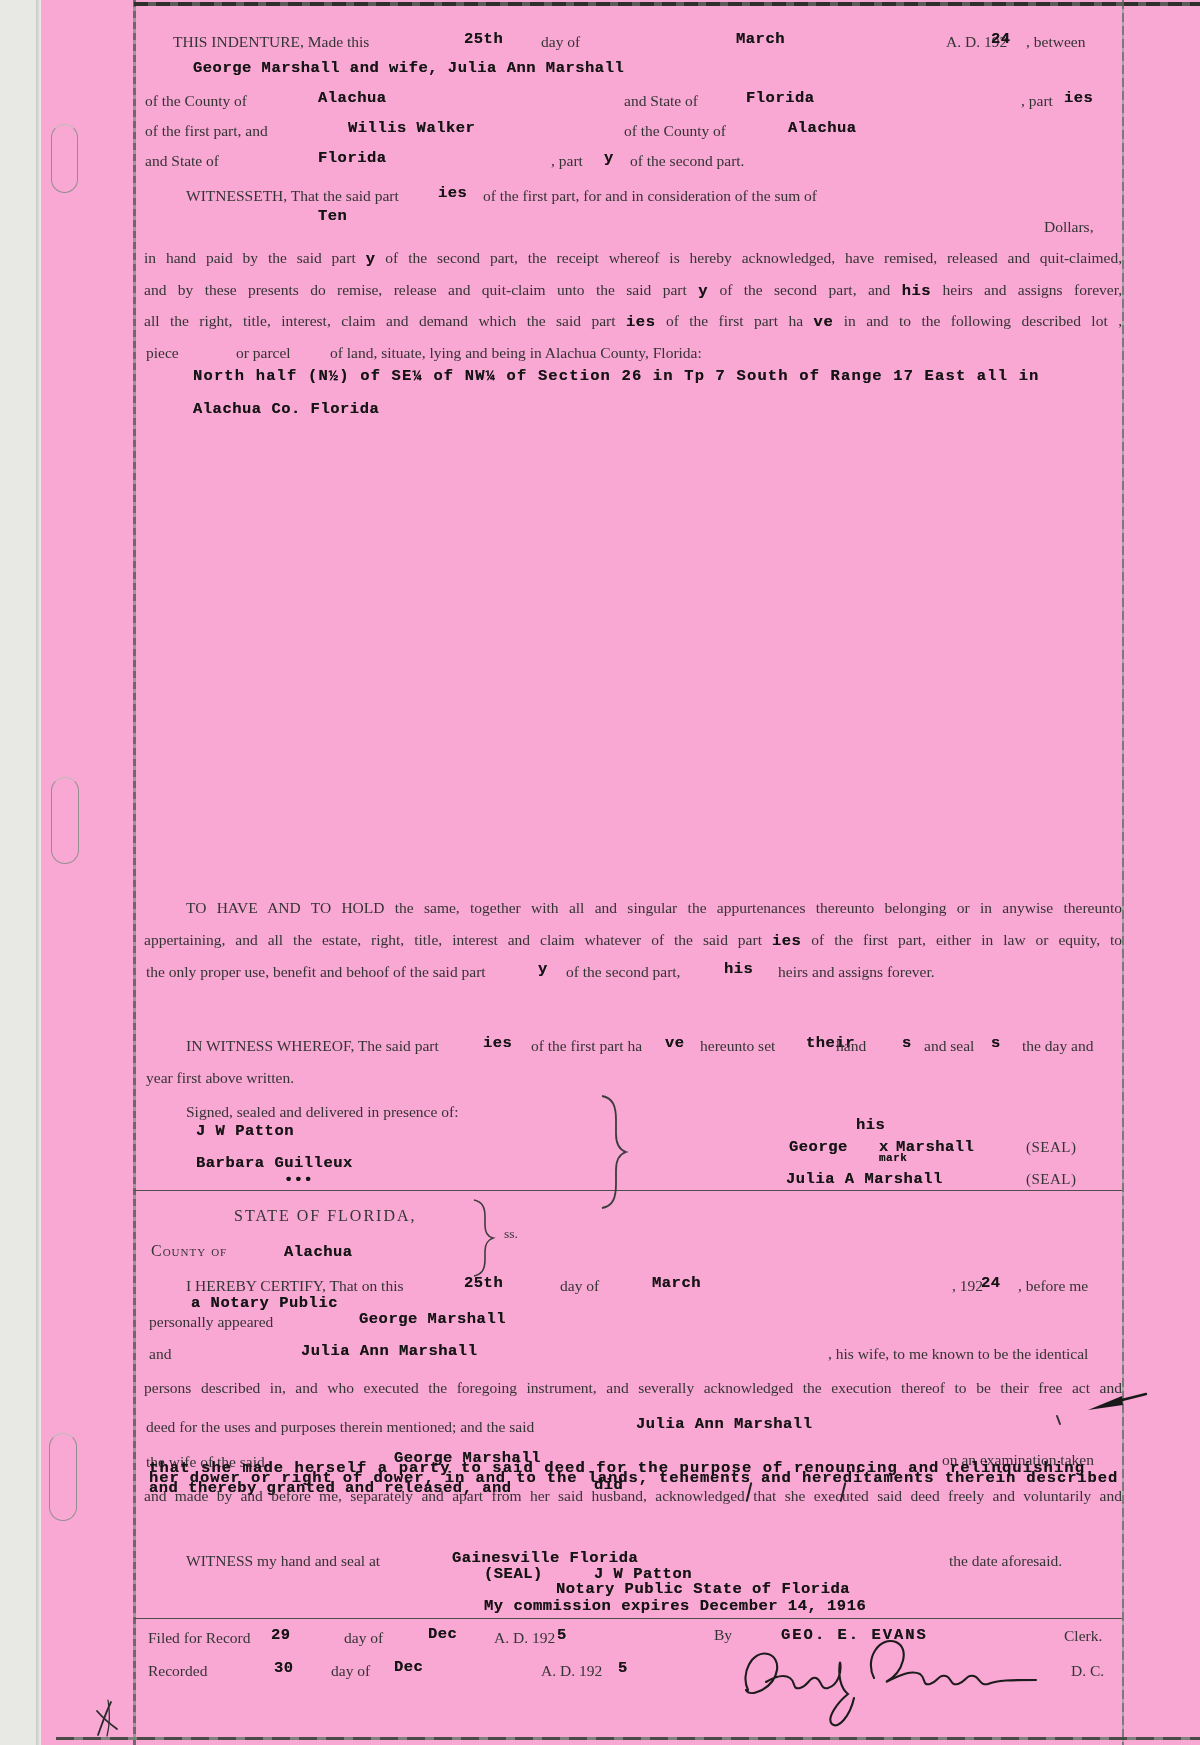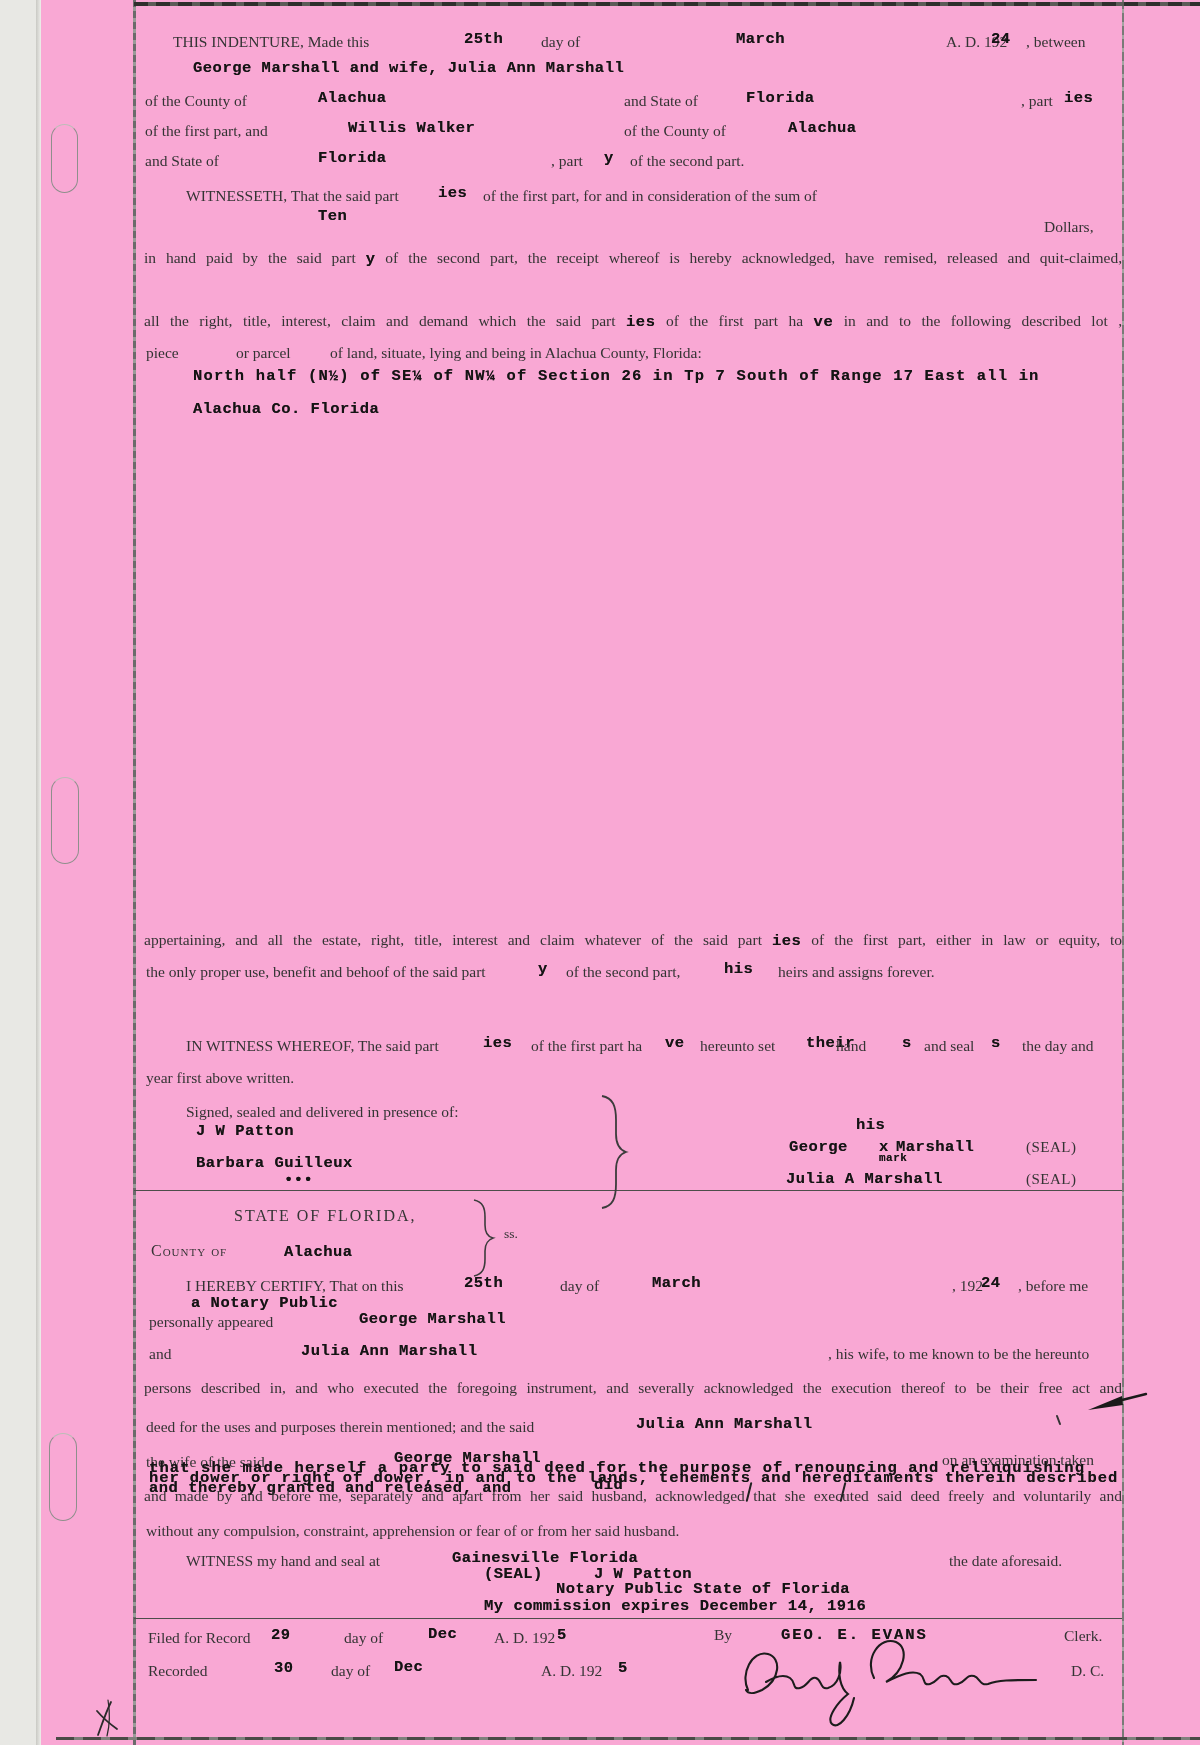--- a/index.html
+++ b/index.html
@@ -80,37 +80,45 @@
   <span class="abs p" style="left:447px;top:187px;">of the first part, for and in consideration of the sum of</span>
   <span class="abs t" style="left:282px;top:208px;">Ten</span>
   <span class="abs p" style="left:1008px;top:218px;">Dollars,</span>
 
   <div class="abs p just" style="top:249px;">
     <span>in hand paid by the said part</span>
     <span class="t">y</span>
     <span>of the second part, the receipt whereof is hereby acknowledged, have remised, released and quit-claimed,</span>
   </div>
 
+  <div class="abs p just" style="top:281px;">
+    <span>and by these presents do remise, release and quit-claim unto the said part</span>
+    <span class="t">y</span>
+    <span>of the second part, and</span>
+    <span class="t">his</span>
+    <span>heirs and assigns forever,</span>
+  </div>
 
   <div class="abs p just" style="top:312px;">
     <span>all the right, title, interest, claim and demand which the said part</span>
     <span class="t">ies</span>
     <span>of the first part ha</span>
     <span class="t">ve</span>
     <span>in and to the following described lot</span>
     <span>,</span>
   </div>
 
   <span class="abs p" style="left:110px;top:344px;">piece</span>
   <span class="abs p" style="left:200px;top:344px;">or parcel</span>
   <span class="abs p" style="left:294px;top:344px;">of land, situate, lying and being in Alachua County, Florida:</span>
 
   <span class="abs t wide" style="left:157px;top:368px;">North half (N½) of SE¼ of NW¼ of Section 26 in Tp 7 South of Range 17 East all in</span>
   <span class="abs t" style="left:157px;top:401px;">Alachua Co. Florida</span>
 
+  <div class="abs p just" style="top:899px;text-indent:42px;">TO HAVE AND TO HOLD the same, together with all and singular the appurtenances thereunto belonging or in anywise thereunto</div>
 
   <div class="abs p just" style="top:931px;">
     <span>appertaining, and all the estate, right, title, interest and claim whatever of the said part</span>
     <span class="t">ies</span>
     <span>of the first part, either in law or equity, to</span>
   </div>
 
   <span class="abs p" style="left:110px;top:963px;">the only proper use, benefit and behoof of the said part</span>
   <span class="abs t" style="left:502px;top:961px;">y</span>
   <span class="abs p" style="left:530px;top:963px;">of the second part,</span>
@@ -158,39 +166,38 @@
   <span class="abs p" style="left:916px;top:1277px;">, 192</span>
   <span class="abs t" style="left:945px;top:1275px;">24</span>
   <span class="abs p" style="left:982px;top:1277px;">, before me</span>
   <span class="abs t" style="left:155px;top:1295px;">a Notary Public</span>
 
   <span class="abs p" style="left:113px;top:1313px;">personally appeared</span>
   <span class="abs t" style="left:323px;top:1311px;">George Marshall</span>
 
   <span class="abs p" style="left:113px;top:1345px;">and</span>
   <span class="abs t" style="left:265px;top:1343px;">Julia Ann Marshall</span>
-  <span class="abs p" style="left:792px;top:1345px;">, his wife, to me known to be the hereunto</span>
+  <span class="abs p" style="left:792px;top:1345px;">, his wife, to me known to be the identical</span>
 
   <div class="abs p just" style="top:1379px;">persons described in, and who executed the foregoing instrument, and severally acknowledged the execution thereof to be their free act and</div>
 
   <span class="abs p" style="left:110px;top:1418px;">deed for the uses and purposes therein mentioned; and the said</span>
   <span class="abs t" style="left:600px;top:1416px;">Julia Ann Marshall</span>
 
   <span class="abs p" style="left:110px;top:1453px;">the wife of the said</span>
   <span class="abs t" style="left:358px;top:1450px;">George Marshall</span>
   <span class="abs p" style="left:906px;top:1451px;">on an examination taken</span>
   <span class="abs t" style="left:113px;top:1470px;letter-spacing:.9px;">her dower or right of dower, in and to the lands, tenements and hereditaments therein described</span>
   <span class="abs t" style="left:113px;top:1460px;letter-spacing:1.1px;">that she made herself a party to said deed for the purpose of renouncing and relinquishing</span>
   <span class="abs t" style="left:113px;top:1480px;">and thereby granted and released, and</span>
   <span class="abs t" style="left:558px;top:1477px;">did</span>
   <div class="abs p just" style="top:1487px;">and made by and before me, separately and apart from her said husband, acknowledged that she executed said deed freely and voluntarily and</div>
   <div class="abs penstroke" style="left:712px;top:1482px;"></div>
   <div class="abs penstroke" style="left:806px;top:1482px;"></div>
 
-  <span class="abs p" style="left:110px;top:1522px;">without any compulsion, constraint, apprehension or fear of or from her said husband.</span>
 
   <span class="abs p" style="left:150px;top:1552px;">WITNESS my hand and seal at</span>
   <span class="abs t" style="left:416px;top:1550px;">Gainesville Florida</span>
   <span class="abs p" style="left:913px;top:1552px;text-align:right;">the date aforesaid.</span>
   <span class="abs t" style="left:448px;top:1566px;">(SEAL)</span>
   <span class="abs t" style="left:558px;top:1566px;">J W Patton</span>
   <span class="abs t" style="left:520px;top:1581px;">Notary Public State of Florida</span>
   <span class="abs t" style="left:448px;top:1598px;">My commission expires December 14, 1916</span>
 
   <div class="abs rule" style="left:98px;top:1618px;width:988px;"></div>

